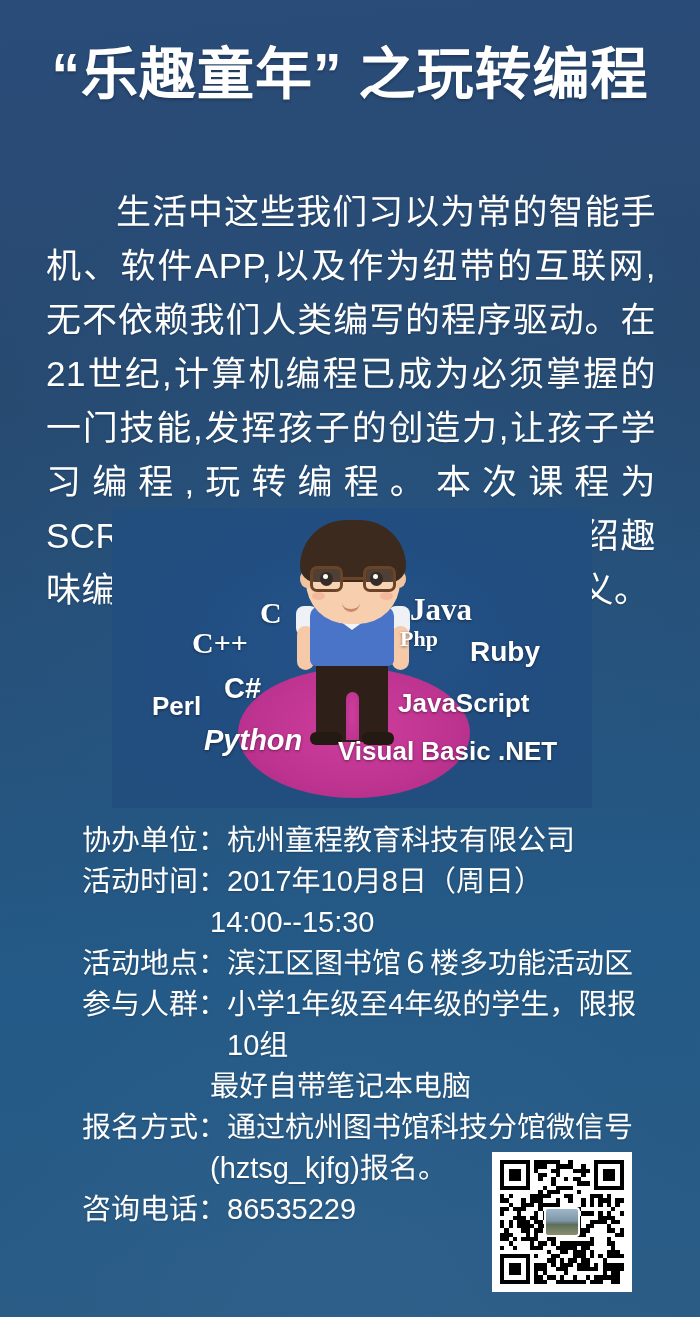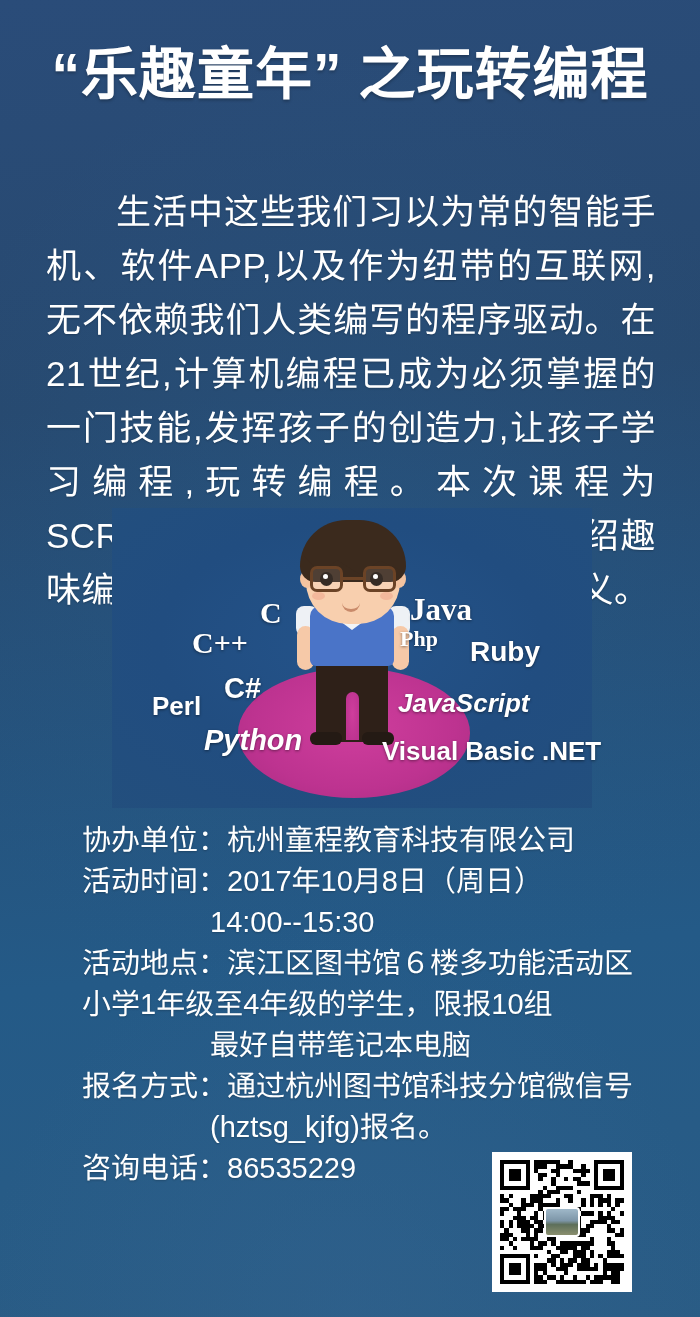--- a/index.html
+++ b/index.html
@@ -268,41 +268,42 @@
     </div>
 
     <div id="lang-layer">
         <span class="lang serif" style="left: 148px; top: 88px; font-size: 30px;">C</span>
         <span class="lang serif" style="left: 298px; top: 84px; font-size: 31px;">Java</span>
         <span class="lang serif" style="left: 288px; top: 118px; font-size: 22px;">Php</span>
         <span class="lang" style="left: 358px; top: 128px; font-size: 28px;">Ruby</span>
         <span class="lang serif" style="left: 80px; top: 118px; font-size: 30px;">C++</span>
         <span class="lang" style="left: 112px; top: 164px; font-size: 29px;">C#</span>
         <span class="lang" style="left: 40px; top: 183px; font-size: 26px;">Perl</span>
-        <span class="lang" style="left: 286px; top: 180px; font-size: 26px; font-style: italic;">JavaScript</span>
+        <span class="lang" style="left: 286px; top: 180px; font-size: 26px;">JavaScript</span>
         <span class="lang" style="left: 92px; top: 216px; font-size: 29px; font-style: italic;">Python</span>
-        <span class="lang" style="left: 226px; top: 228px; font-size: 26px; margin-left: 44px;">Visual Basic .NET</span>
+        <span class="lang" style="left: 226px; top: 228px; font-size: 26px;">Visual Basic .NET</span>
       </div>
   </div>
 
   <div class="details" id="details">
       <div class="drow">
         <span class="dlabel">协办单位：</span>
         <span class="dvalue">杭州童程教育科技有限公司</span>
       </div>
       <div class="drow">
         <span class="dlabel">活动时间：</span>
         <span class="dvalue">2017年10月8日（周日）</span>
       </div>
       <div class="dcont">14:00--15:30</div>
       <div class="drow">
         <span class="dlabel">活动地点：</span>
         <span class="dvalue">滨江区图书馆６楼多功能活动区</span>
       </div>
       <div class="drow">
+        <span class="dlabel">参与人群：</span>
         <span class="dvalue">小学1年级至4年级的学生，限报10组</span>
       </div>
       <div class="dcont">最好自带笔记本电脑</div>
       <div class="drow">
         <span class="dlabel">报名方式：</span>
         <span class="dvalue">通过杭州图书馆科技分馆微信号</span>
       </div>
       <div class="dcont">(hztsg_kjfg)报名。</div>
       <div class="drow">
         <span class="dlabel">咨询电话：</span>

